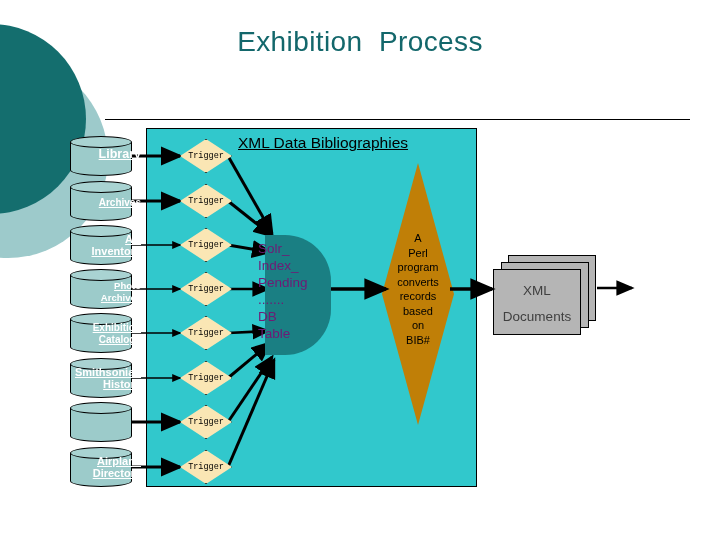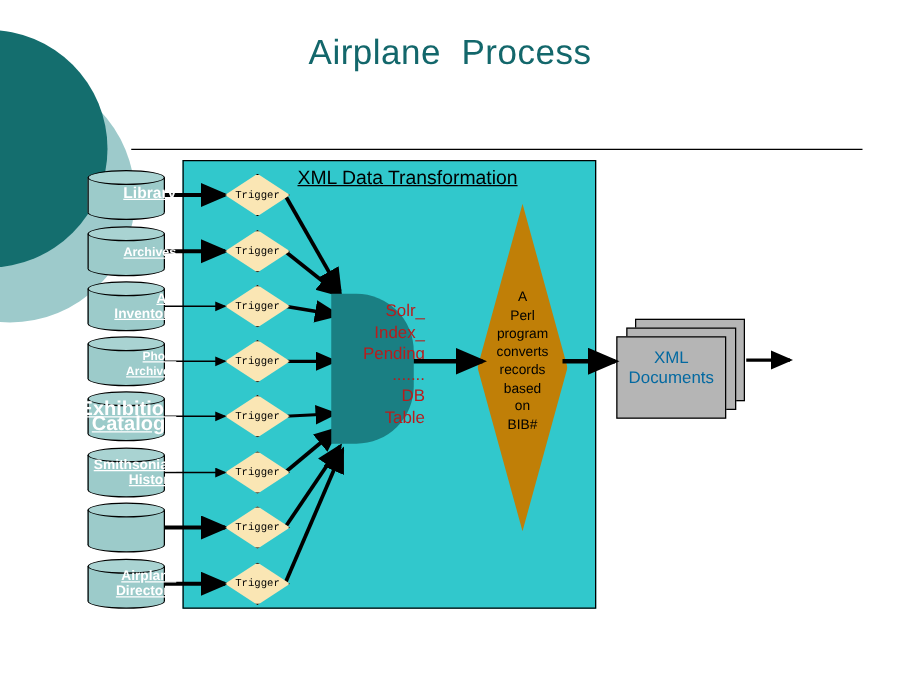--- a/index.html
+++ b/index.html
@@ -167,23 +167,23 @@
     height: 120px;
     background: #1A7F83;
     border-radius: 0 46px 46px 0;
     z-index: 8;
   }
   #solr-label {
     position: absolute;
     left: 258px;
     top: 240px;
     width: 82px;
-    text-align: right;
+    text-align: left;
     font-size: 13.5px;
-    color: #b91c1c;
+    color: #701a75;
     line-height: 17px;
     z-index: 9;
     white-space: pre-line;
   }
 
   
   #perl-shape {
     position: absolute;
     left: 382px;
     top: 163px;
@@ -216,22 +216,22 @@
   #doc-3 { left: 508px; top: 255px; width: 88px; height: 66px; z-index: 4; }
   #doc-2 { left: 501px; top: 262px; width: 88px; height: 66px; z-index: 5; }
   #doc-1 { left: 493px; top: 269px; width: 88px; height: 66px; z-index: 6; }
   #doc-label {
     position: absolute;
     left: 489px;
     top: 278px;
     width: 96px;
     text-align: center;
     font-size: 13.5px;
-    color: #0369a1;
-    line-height: 16px;
+    color: #404040;
+    line-height: 26px;
     z-index: 7;
     white-space: pre-line;
   }
 
   
   #connectors {
     position: absolute;
     left: 0;
     top: 0;
     width: 720px;
@@ -248,25 +248,25 @@
     z-index: 9;
     pointer-events: none;
   }
 </style>
 </head>
 <body>
 
 <div id="deco-circle-light"></div>
 <div id="deco-circle-dark"></div>
 
-<div id="page-title">Airplane  Process</div>
+<div id="page-title">Exhibition  Process</div>
 <div id="title-rule"></div>
 
 <div id="transform-panel"></div>
-<div id="panel-heading">XML Data Transformation</div>
+<div id="panel-heading">XML Data Bibliographies</div>
 
 <svg id="connectors" viewBox="0 0 720 540">
   <defs>
     <marker id="ah" markerWidth="7" markerHeight="7" refX="6" refY="3" orient="auto">
       <path d="M0,0 L7,3 L0,6 z" fill="#000"></path>
     </marker>
     <marker id="ahb" markerWidth="7" markerHeight="7" refX="6" refY="3" orient="auto">
       <path d="M0,0 L7,3 L0,6 z" fill="#000"></path>
     </marker>
   </defs>
@@ -317,21 +317,21 @@
   <div class="cyl-body"></div>
   <div class="cyl-top"></div>
   <div class="cyl-label" style="font-size:9.5px; top:11px;">Photo
 Archives</div>
 </div>
 
 <div class="cylinder" style="left:70px; top:313px;">
   <div class="cyl-bottom"></div>
   <div class="cyl-body"></div>
   <div class="cyl-top"></div>
-  <div class="cyl-label" style="font-size:16px; top:9px;">Exhibition
+  <div class="cyl-label" style="font-size:10px; top:9px;">Exhibition
 Catalogs</div>
 </div>
 
 <div class="cylinder" style="left:70px; top:358px;">
   <div class="cyl-bottom"></div>
   <div class="cyl-body"></div>
   <div class="cyl-top"></div>
   <div class="cyl-label" style="font-size:11px; top:9px;">Smithsonian
 History</div>
 </div>

